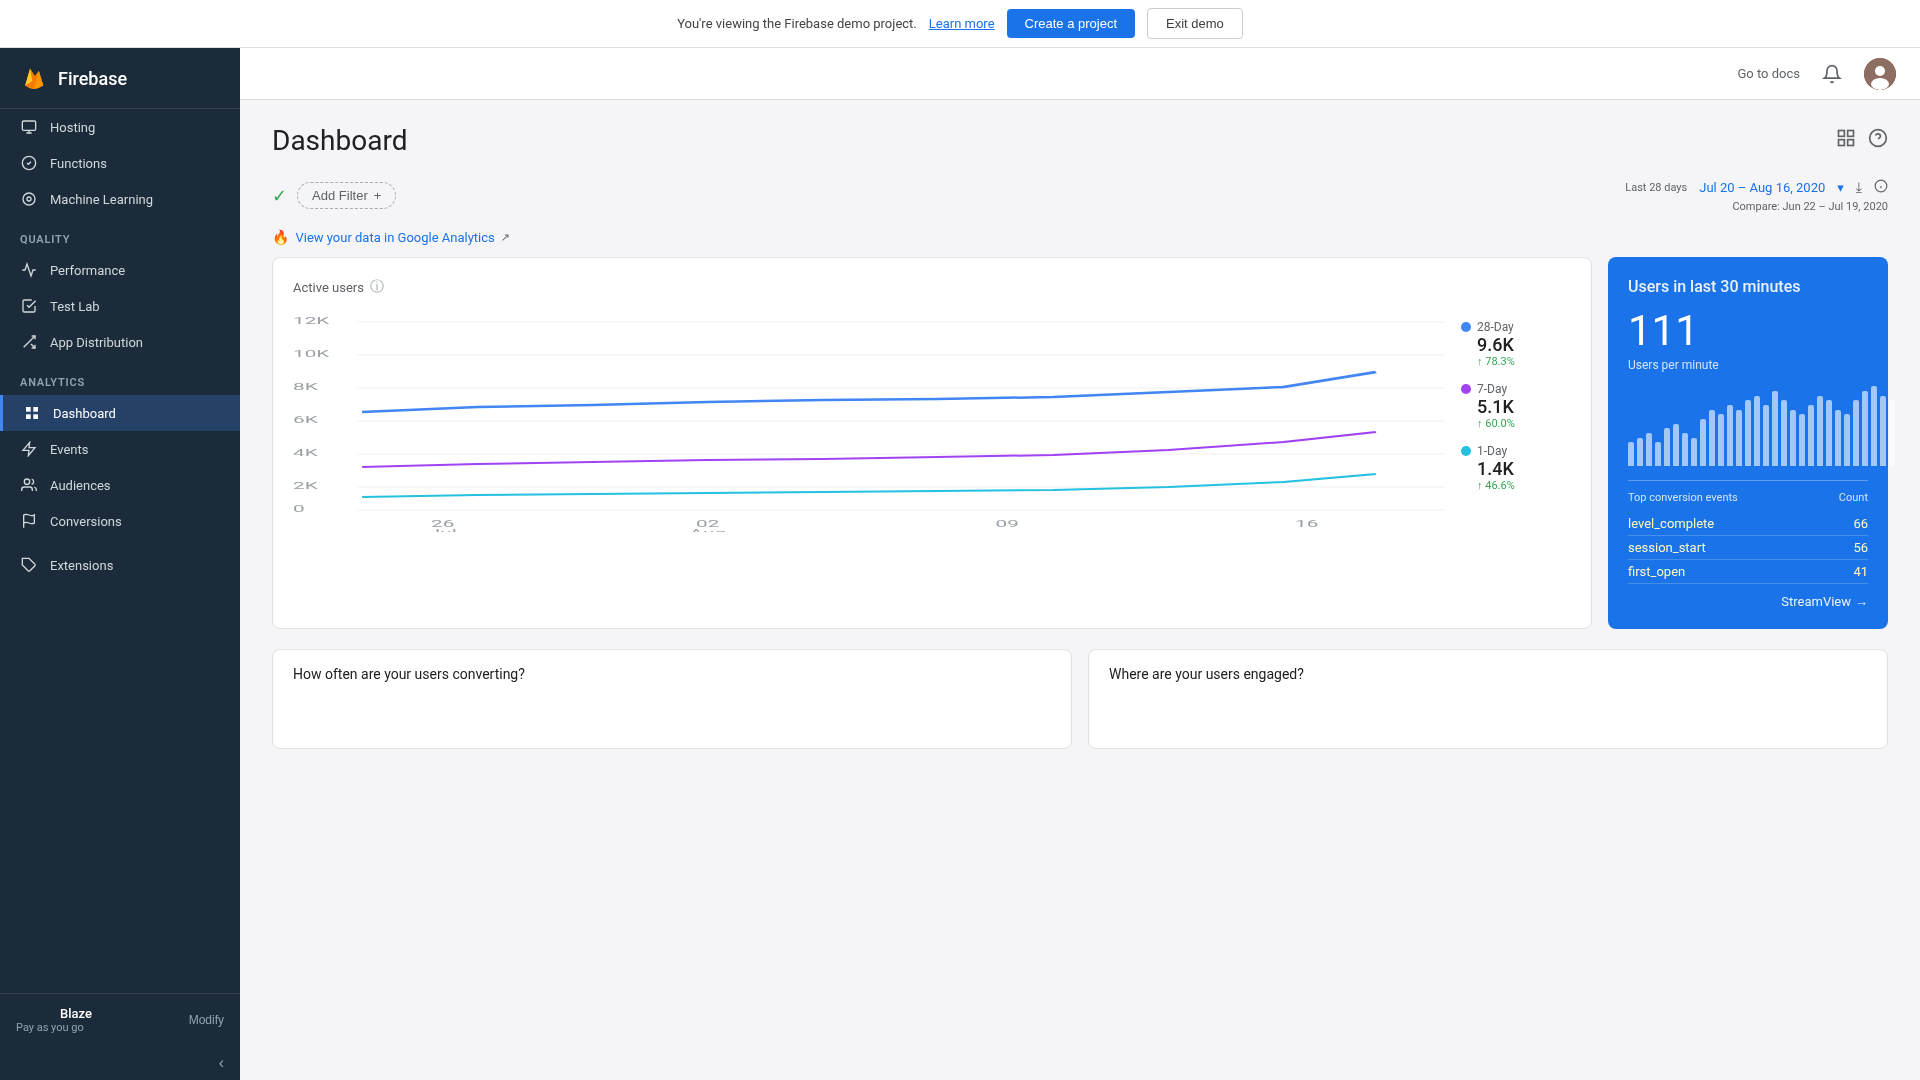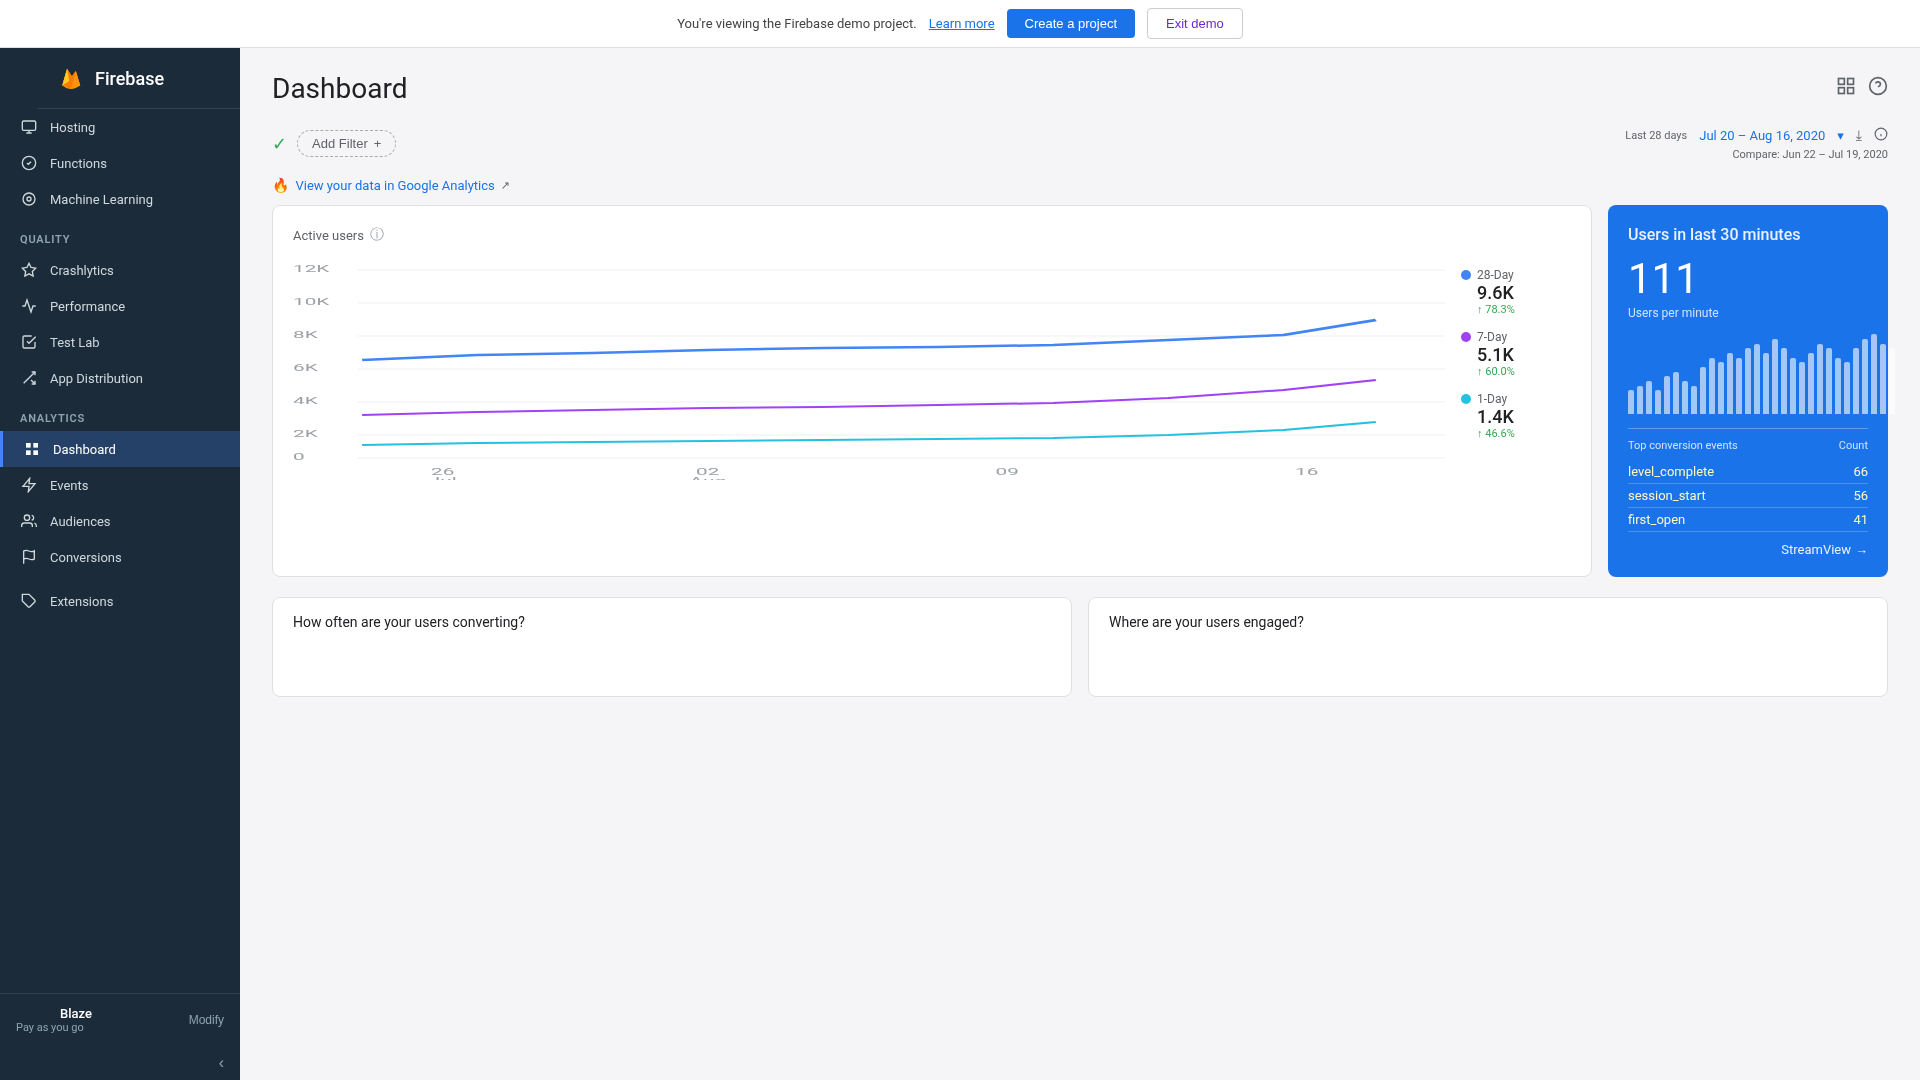--- a/index.html
+++ b/index.html
@@ -36,21 +36,21 @@
       color: #fff;
       border: none;
       border-radius: 4px;
       padding: 7px 18px;
       font-size: 13px;
       font-weight: 500;
       cursor: pointer;
     }
     .top-banner .btn-exit {
       background: transparent;
-      color: #6d28d9;
+      color: #404040;
       border: 1px solid #ccc;
       border-radius: 4px;
       padding: 7px 18px;
       font-size: 13px;
       cursor: pointer;
     }
 
     
     .app-layout {
       display: flex;
@@ -67,21 +67,20 @@
       flex-direction: column;
       min-height: calc(1080px - 48px);
       flex-shrink: 0;
     }
     .sidebar-header {
       display: flex;
       align-items: center;
       gap: 10px;
       padding: 16px 20px;
       border-bottom: 1px solid rgba(255,255,255,0.1);
-      margin-left: 37px;
     }
     .firebase-logo {
       width: 28px;
       height: 28px;
     }
     .sidebar-header-title {
       font-size: 18px;
       font-weight: 500;
       color: #fff;
     }
@@ -513,28 +512,20 @@
       <span class="icon">
         <svg width="16" height="16" viewBox="0 0 24 24" fill="none" stroke="currentColor" stroke-width="2">
             <circle cx="12" cy="12" r="3"></circle>
             <circle cx="12" cy="12" r="9"></circle>
           </svg>
       </span>
       <span>Machine Learning</span>
     </div>
 
     <div class="sidebar-section-header">Quality</div>
-    <div class="sidebar-item">
-      <span class="icon">
-        <svg width="16" height="16" viewBox="0 0 24 24" fill="none" stroke="currentColor" stroke-width="2">
-            <polygon points="12 2 15.09 8.26 22 9.27 17 14.14 18.18 21.02 12 17.77 5.82 21.02 7 14.14 2 9.27 8.91 8.26 12 2"></polygon>
-          </svg>
-      </span>
-      <span>Crashlytics</span>
-    </div>
     <div class="sidebar-item">
       <span class="icon">
         <svg width="16" height="16" viewBox="0 0 24 24" fill="none" stroke="currentColor" stroke-width="2">
             <polyline points="22 12 18 12 15 21 9 3 6 12 2 12"></polyline>
           </svg>
       </span>
       <span>Performance</span>
     </div>
     <div class="sidebar-item">
       <span class="icon">
@@ -617,20 +608,36 @@
         <button class="modify-btn">Modify</button>
       </div>
     </div>
     <div class="collapse-btn">
       <button>‹</button>
     </div>
   </nav>
 
   <div class="main-content">
 
+    <div class="content-topbar">
+      <span class="go-to-docs">Go to docs</span>
+      <div class="notif-icon">
+        <svg width="20" height="20" viewBox="0 0 24 24" fill="none" stroke="currentColor" stroke-width="2">
+            <path d="M18 8A6 6 0 006 8c0 7-3 9-3 9h18s-3-2-3-9"></path>
+            <path d="M13.73 21a2 2 0 01-3.46 0"></path>
+          </svg>
+      </div>
+      <div class="avatar">
+        <svg width="32" height="32" viewBox="0 0 32 32">
+            <circle cx="16" cy="16" r="16" fill="#8d6e63"></circle>
+            <circle cx="16" cy="13" r="5" fill="#fff"></circle>
+            <ellipse cx="16" cy="26" rx="9" ry="6" fill="#fff"></ellipse>
+          </svg>
+      </div>
+    </div>
 
     <div class="dashboard-area">
 
       <div class="dashboard-title">
         <span>Dashboard</span>
         <div class="dashboard-title-icons">
           <button class="title-icon-btn">
             <svg width="20" height="20" viewBox="0 0 24 24" fill="none" stroke="currentColor" stroke-width="2">
                 <rect x="3" y="3" width="7" height="7"></rect>
                 <rect x="14" y="3" width="7" height="7"></rect>

